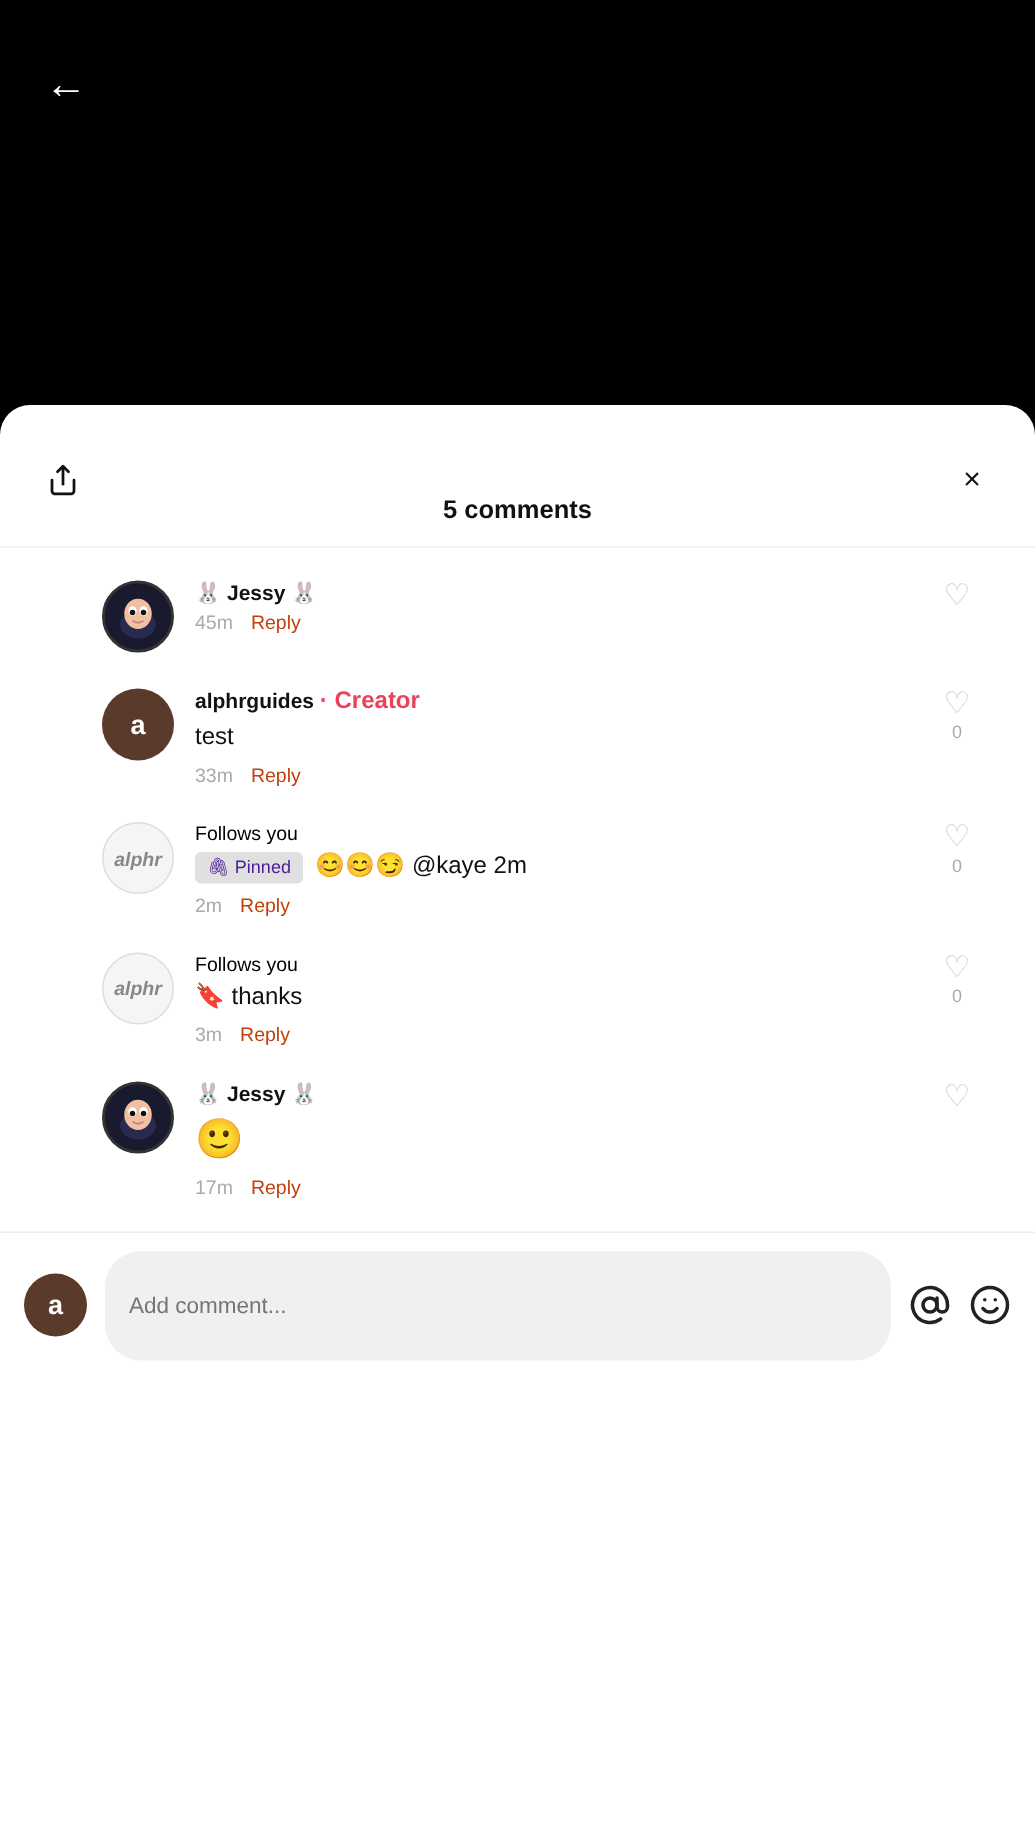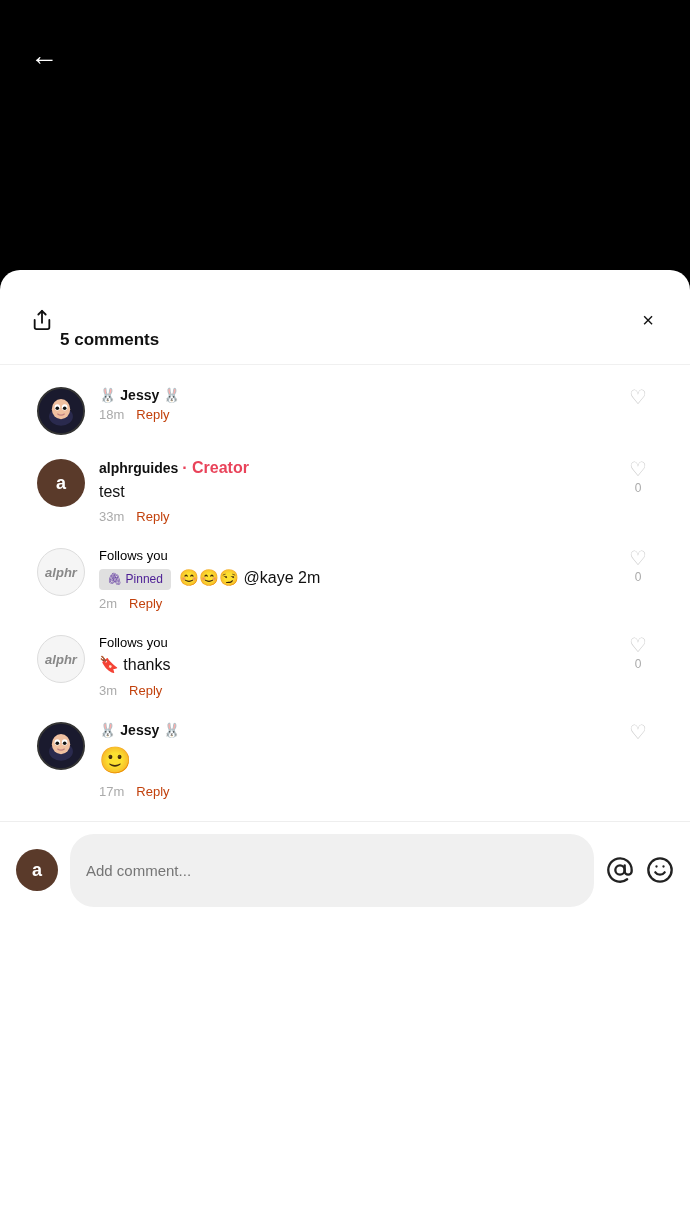--- a/index.html
+++ b/index.html
@@ -41,21 +41,21 @@
       justify-content: space-between;
       padding: 20px 24px 14px;
       border-bottom: 1px solid #f0f0f0;
     }
 
     .header-title {
       font-size: 17px;
       font-weight: 600;
       color: #111;
       flex: 1;
-      text-align: left;
+      text-align: center;
       margin-top: 40px;
     }
 
     .share-icon-btn {
       width: 36px;
       height: 36px;
       display: flex;
       align-items: center;
       justify-content: center;
       cursor: pointer;
@@ -67,20 +67,21 @@
       display: flex;
       align-items: center;
       justify-content: center;
       cursor: pointer;
       font-size: 20px;
       color: #111;
     }
 
     .comments-list {
       padding: 10px 17px;
+      margin-left: 31px;
     }
 
     .comment-item {
       display: flex;
       padding: 12px 20px;
       gap: 14px;
       align-items: flex-start;
     }
 
     .avatar {
@@ -274,21 +275,21 @@
           <ellipse cx="20" cy="20" rx="3" ry="3.5" fill="white"></ellipse>
           <ellipse cx="28" cy="20" rx="3" ry="3.5" fill="white"></ellipse>
           <circle cx="20" cy="21" r="2" fill="#111"></circle>
           <circle cx="28" cy="21" r="2" fill="#111"></circle>
           <path d="M20 27 Q24 30 28 27" stroke="#c08080" stroke-width="1.2" fill="none"></path>
         </svg>
       </div>
       <div class="comment-body">
         <div class="comment-username">🐰 Jessy 🐰</div>
         <div class="comment-meta">
-          <span class="comment-time">18m</span>
+          <span class="comment-time">45m</span>
           <span class="reply-btn">Reply</span>
         </div>
       </div>
       <div class="like-btn">
         <span class="heart-icon">♡</span>
       </div>
     </div>
 
     <div class="comment-item">
       <div class="avatar alphr-dark" style="background:#5a3a2a; width:48px;height:48px;border-radius:50%;display:flex;align-items:center;justify-content:center;color:#fff;font-weight:700;font-size:18px;flex-shrink:0;">a</div>

